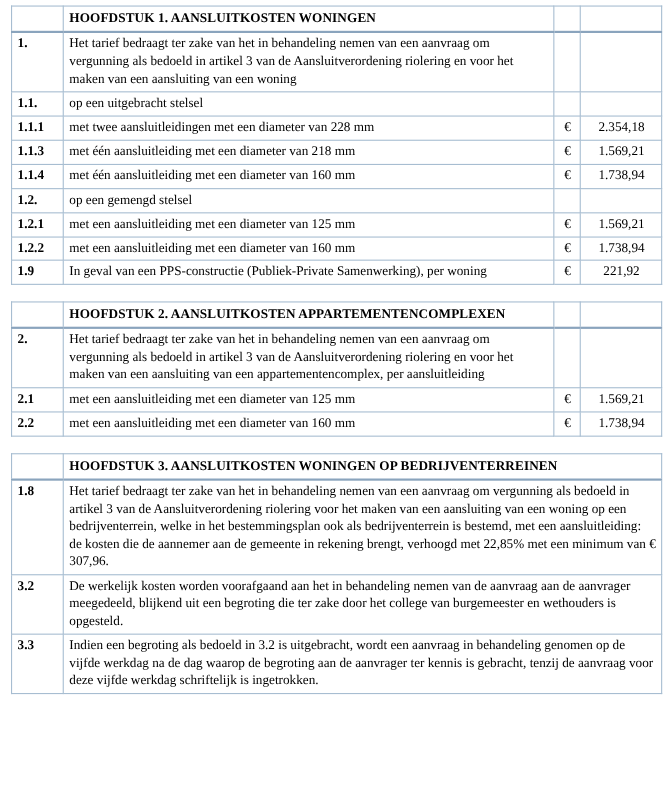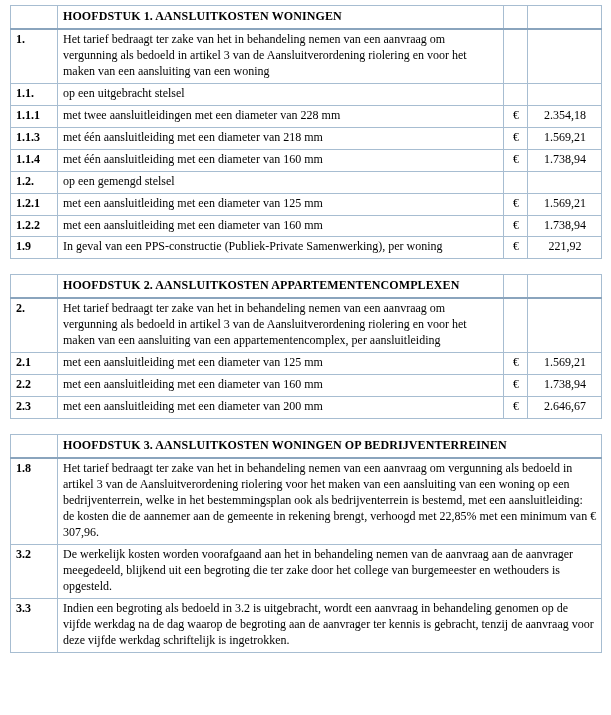--- a/index.html
+++ b/index.html
@@ -177,26 +177,20 @@
         <td class="desc">met een aansluitleiding met een diameter van 125 mm</td>
         <td class="eur">€</td>
         <td class="amt">1.569,21</td>
       </tr>
       <tr>
         <td class="num">2.2</td>
         <td class="desc">met een aansluitleiding met een diameter van 160 mm</td>
         <td class="eur">€</td>
         <td class="amt">1.738,94</td>
       </tr>
-      <tr>
-        <td class="num">2.3</td>
-        <td class="desc">met een aansluitleiding met een diameter van 200 mm</td>
-        <td class="eur">€</td>
-        <td class="amt">2.646,67</td>
-      </tr>
     </tbody>
   </table>
 
   <div class="tbl-gap-2"></div>
 
   <table class="tariff">
     <colgroup>
       <col class="c-num">
         <col class="c-desc-wide">
     </colgroup>

